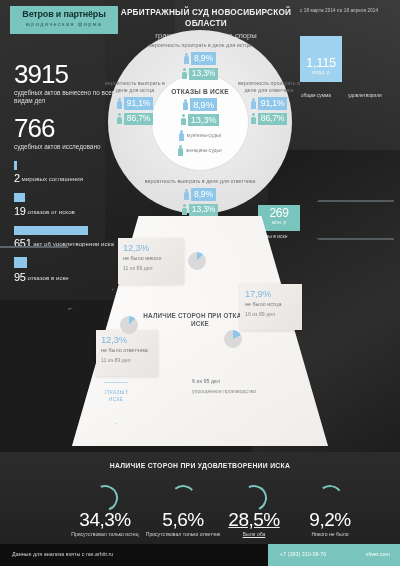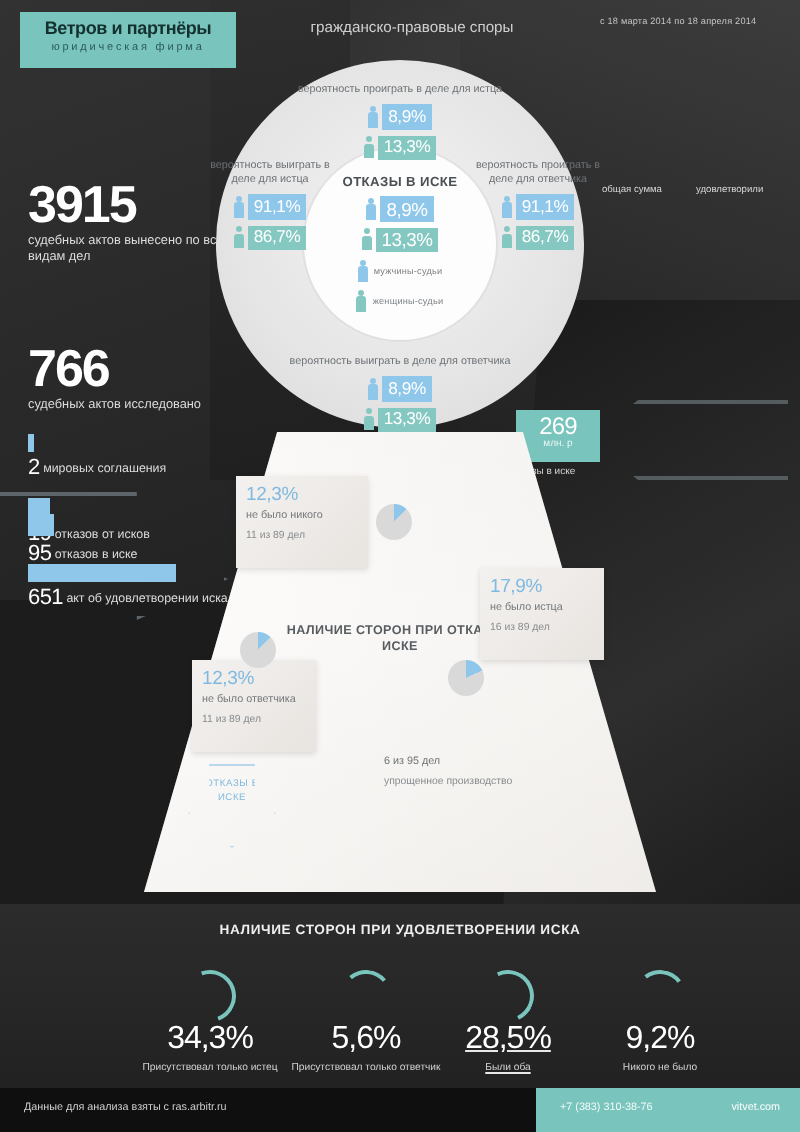--- a/index.html
+++ b/index.html
@@ -49,21 +49,21 @@
   .barbox .bunit { font-size:5px; color:#f0f4f6; margin-top:0px; }
   .bar-a { left:0px; width:42px; height:46px; background:#9fd2ef; padding-top:20px; }
   .bar-b { left:48px; width:42px; height:38px; background:#79c4bd; padding-top:13px; }
   .blabels { position:absolute; left:300px; top:93px; width:96px; font-size:4.8px; color:#d8d8d8; }
   .blabels span { position:absolute; }
   .bl-a { left:1px; }
   .bl-b { left:48px; }
 
   
   .lstats { position:absolute; left:14px; top:62px; width:110px; }
-  .big { font-size:26px; line-height:25px; color:#fff; letter-spacing:-1px; font-weight:bold;margin-top:28px; }
+  .big { font-size:26px; line-height:25px; color:#fff; letter-spacing:-1px; font-weight:normal; }
   .bigsub { font-size:6.4px; line-height:8.2px; color:#dcdcdc; margin-top:2px; }
   .gap { height:11px; }
 
   .rowblk { margin-top:9px; }
   .hbar { background:#8ec7ea; height:9px; }
   .rowtxt { margin-top:2.5px; font-size:6.2px; color:#dcdcdc; }
   .rowtxt b { font-size:11px; font-weight:normal; color:#fff; letter-spacing:-0.3px; vertical-align:-1px; }
 
   
   .arrowline { position:absolute; left:-6px; top:246px; width:120px; height:64px;
@@ -152,21 +152,21 @@
   .bp .blab { font-size:5.2px; color:#5c6165; }
 
   
   .btm { position:absolute; left:0; top:452px; width:400px; height:92px;
          background:linear-gradient(180deg,#2c2c2c,#222222); }
   .btm-title { position:absolute; top:462px; width:400px; text-align:center;
                font-size:6.8px; font-weight:bold; color:#efefef; letter-spacing:0.3px; }
   .stat4 { position:absolute; top:485px; text-align:center; }
   .stat4 .arc { width:26px; height:26px; margin:0 auto 1px; border-radius:50%;
                 border:2px solid transparent; border-top-color:#79c4bd; border-right-color:#79c4bd; }
-  .stat4 .s4pct { font-size:16px; color:#fff; letter-spacing:-0.5px; line-height:15px; }
+  .stat4 .s4pct { font-size:19px; color:#fff; letter-spacing:-0.5px; line-height:15px; }
   .stat4 .s4lab { font-size:5.1px; color:#d2d2d2; line-height:7px; margin-top:4px; }
 
   
   .footer { position:absolute; left:0; top:544px; width:400px; height:22px; background:#0f0f0f; }
   .footer .src { position:absolute; left:12px; top:7px; font-size:5.4px; color:#cfcfcf; }
   .ftab { position:absolute; right:0; top:0; width:132px; height:22px; background:#79c4bd; }
   .ftab .ph { position:absolute; left:12px; top:7px; font-size:5.4px; color:#f2fbfa; }
   .ftab .site { position:absolute; right:10px; top:7px; font-size:5.4px; color:#fff; }
 </style>
 </head>
@@ -178,27 +178,32 @@
   <div class="facet f4"></div>
   <div class="facet f2"></div>
   <div class="facet f3"></div>
 
   <div class="logo">
     <div class="l1">Ветров и партнёры</div>
     <div class="l2">юридическая фирма</div>
   </div>
 
   <div class="hdr">
+    <div class="h1">АРБИТРАЖНЫЙ СУД НОВОСИБИРСКОЙ ОБЛАСТИ</div>
     <div class="h2">гражданско-правовые споры</div>
   </div>
 
   <div class="rblk">
     <div class="period">с 18 марта 2014 по 18 апреля 2014</div>
   </div>
   <div class="bars">
+    <div class="barbox bar-a">
+      <div class="bnum">1,115</div>
+      <div class="bunit">млрд. р</div>
+    </div>
   </div>
   <div class="blabels">
     <span class="bl-a">общая сумма</span>
     <span class="bl-b">удовлетворили</span>
   </div>
 
   <div class="lstats">
     <div class="big">3915</div>
     <div class="bigsub">судебных актов вынесено по всем видам дел</div>
     <div class="gap"></div>

